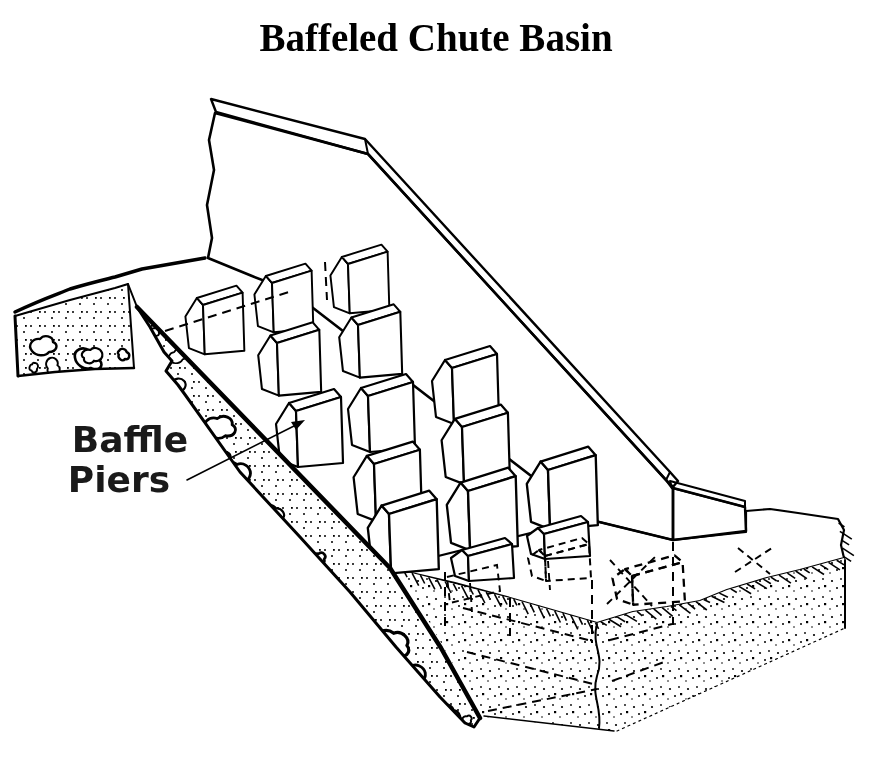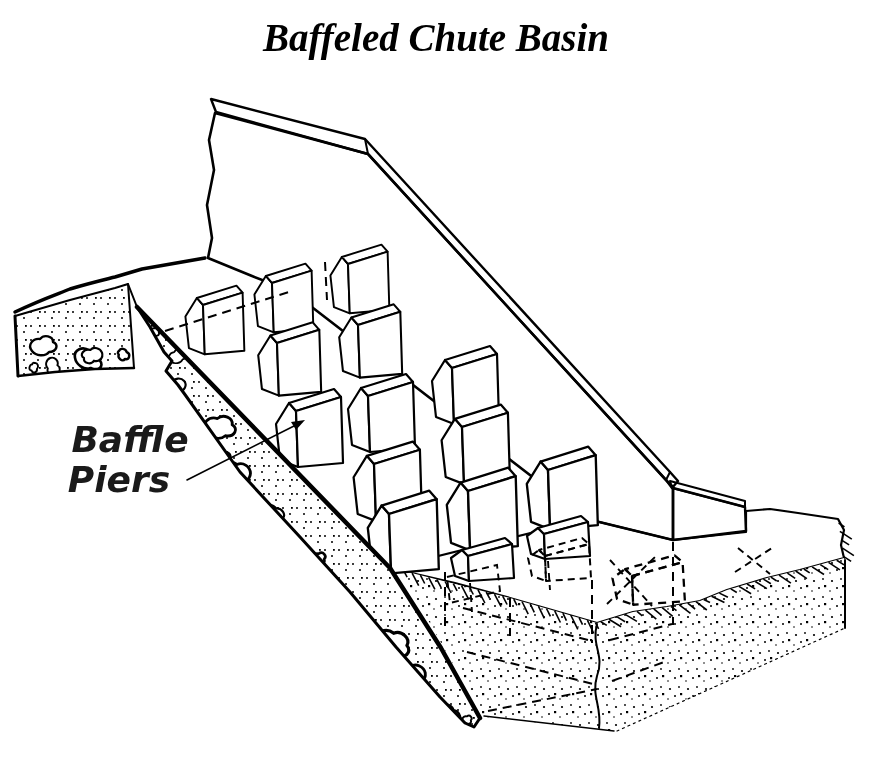--- a/index.html
+++ b/index.html
@@ -1,17 +1,17 @@
 <!DOCTYPE html>
 <html><head>
 <meta charset="utf-8">
 <style>
   html,body{margin:0;padding:0;background:#fff;}
   .figure{position:relative;width:884px;height:777px;background:#fff;overflow:hidden;
-          font-family:"Liberation Sans",sans-serif;font-style:italic;}
+          font-family:"Liberation Sans",sans-serif;}
   svg{position:absolute;left:0;top:0;}
   .title-text{font-family:"Liberation Serif","DejaVu Serif",serif;font-weight:bold;font-size:39px;fill:#000;}
   .hand-label{font-family:"DejaVu Sans",sans-serif;font-weight:bold;font-size:36px;fill:#1a1a1a;}
   .pierU{fill:#fff;stroke:#000;stroke-width:2.2;stroke-linejoin:round;}
   .pierD{fill:none;stroke:#000;stroke-width:2;stroke-dasharray:7 5;stroke-linejoin:round;}
   .blobU{fill:#fff;stroke:#000;stroke-width:2.4;stroke-linejoin:round;}
   .ln{stroke:#000;fill:none;stroke-linejoin:round;stroke-linecap:round;}
   .dash{stroke:#000;fill:none;stroke-width:2;stroke-dasharray:9 6;stroke-linecap:butt;}
   .dash2{stroke:#000;fill:none;stroke-width:1.9;stroke-dasharray:7 5;}
 </style>

